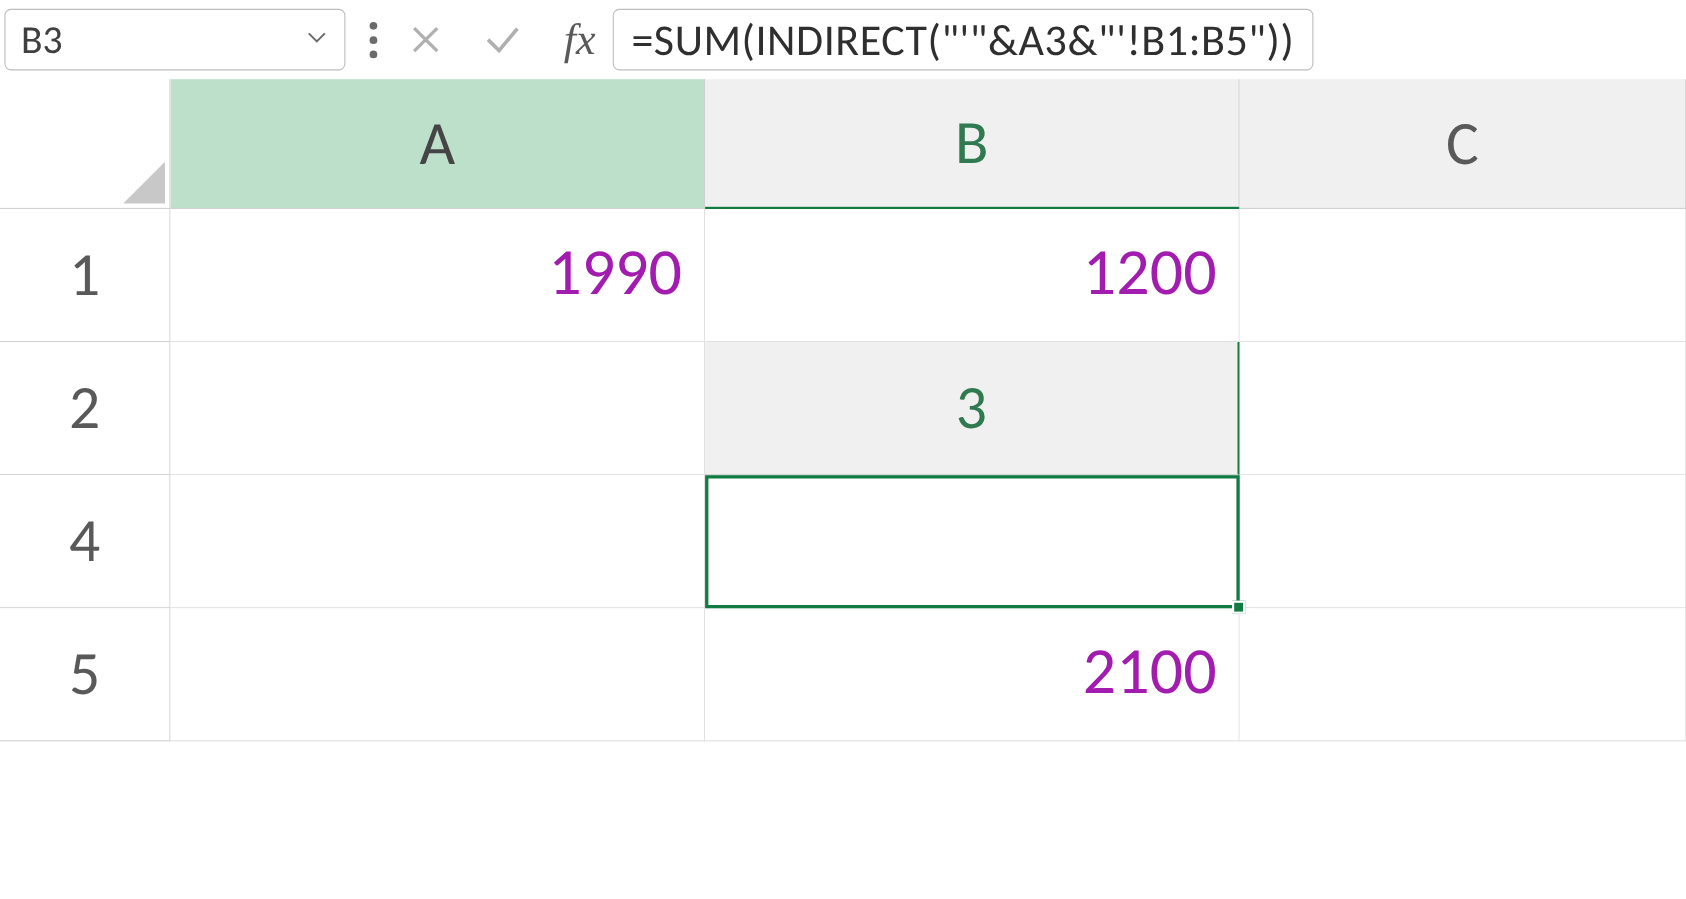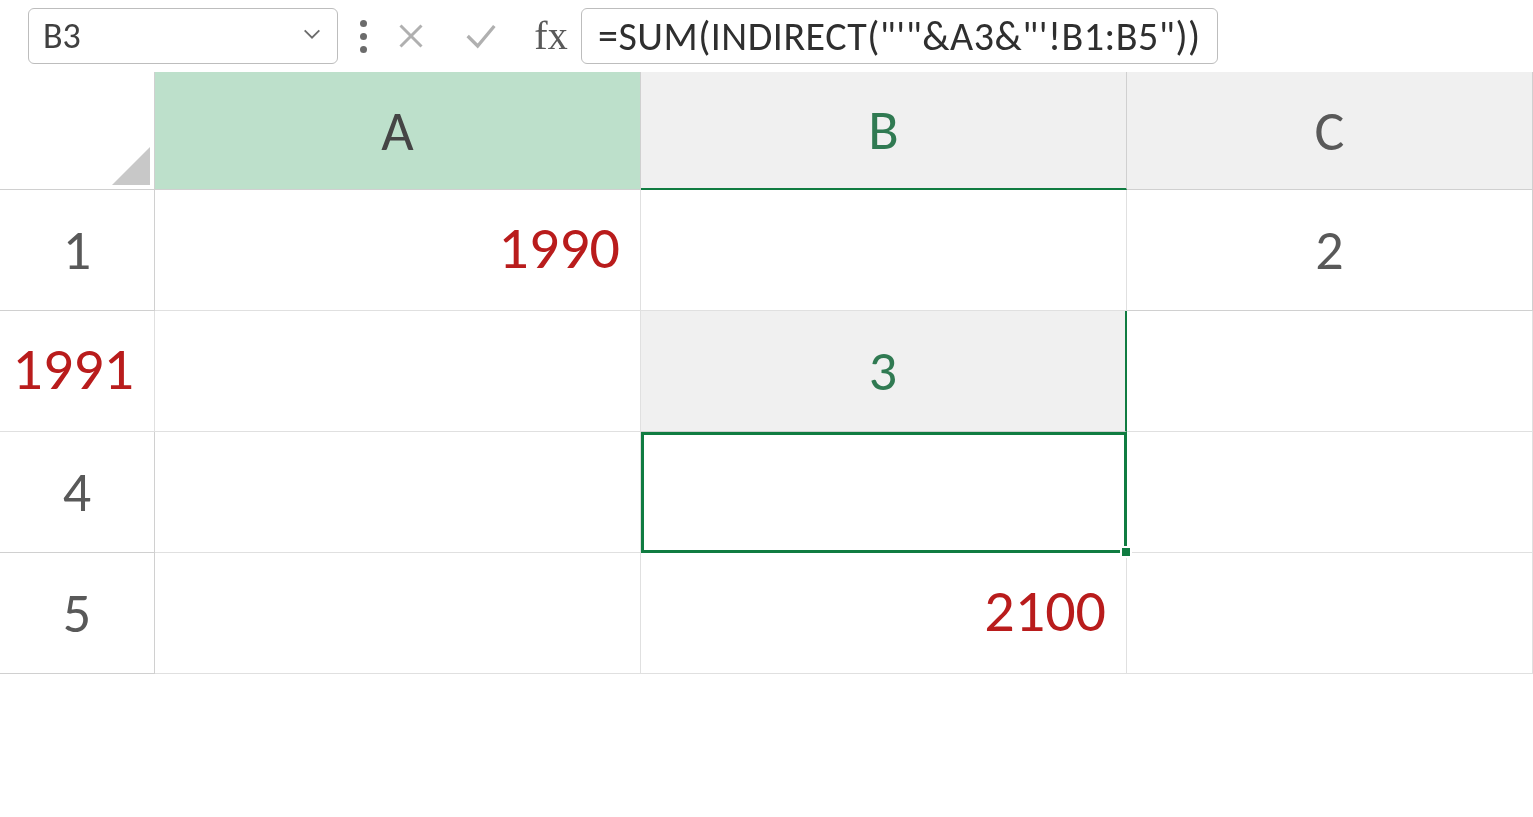--- a/index.html
+++ b/index.html
@@ -9,21 +9,21 @@
       width: 1533px;
       height: 817px;
       overflow: hidden;
     }
 
     
     .formula-bar {
       display: flex;
       align-items: center;
       height: 72px;
-      padding: 8px 28px;
+      padding: 8px 4px;
       gap: 8px;
     }
     .name-box {
       width: 310px;
       height: 56px;
       border: 1px solid #bdbdbd;
       border-radius: 6px;
       display: flex;
       align-items: center;
       padding: 0 14px;
@@ -61,20 +61,21 @@
       color: #9b9b9b;
       line-height: 1;
       display: flex;
       align-items: center;
       justify-content: center;
       width: 44px;
       height: 44px;
     }
     .fx {
       font-family: "Times New Roman", serif;
+      font-style: italic;
       font-size: 40px;
       color: #5a5a5a;
     }
     .formula-box {
       flex: 0 0 auto;
       height: 56px;
       border: 1px solid #bdbdbd;
       border-radius: 6px;
       display: flex;
       align-items: center;
@@ -142,21 +143,21 @@
       border-right: 2px solid #107c41;
     }
     .cell {
       border-right: 1px solid #e0e0e0;
       border-bottom: 1px solid #e0e0e0;
       display: flex;
       align-items: center;
       justify-content: flex-end;
       padding: 0 20px 6px 0;
       font-size: 60px;
-      color: #b91c1c;
+      color: #a21caf;
       background: #fff;
       font-family: Calibri, Arial, sans-serif;
     }
     .sel-border {
       position: absolute;
       border: 3px solid #107c41;
       pointer-events: none;
     }
     .fill-handle {
       position: absolute;
@@ -208,24 +209,24 @@
 
 <div class="grid">
 
   <div class="corner"></div>
   <div class="col-head sel-col">A</div>
   <div class="col-head on-col">B</div>
   <div class="col-head">C</div>
 
   <div class="row-head">1</div>
   <div class="cell">1990</div>
+  <div class="cell">1200</div>
   <div class="cell"></div>
 
   <div class="row-head">2</div>
-  <div class="cell">1991</div>
   <div class="cell"></div>
 
   <div class="row-head on-row">3</div>
   <div class="cell"></div>
 
   <div class="row-head">4</div>
   <div class="cell"></div>
   <div class="cell"></div>
   <div class="cell"></div>
 

